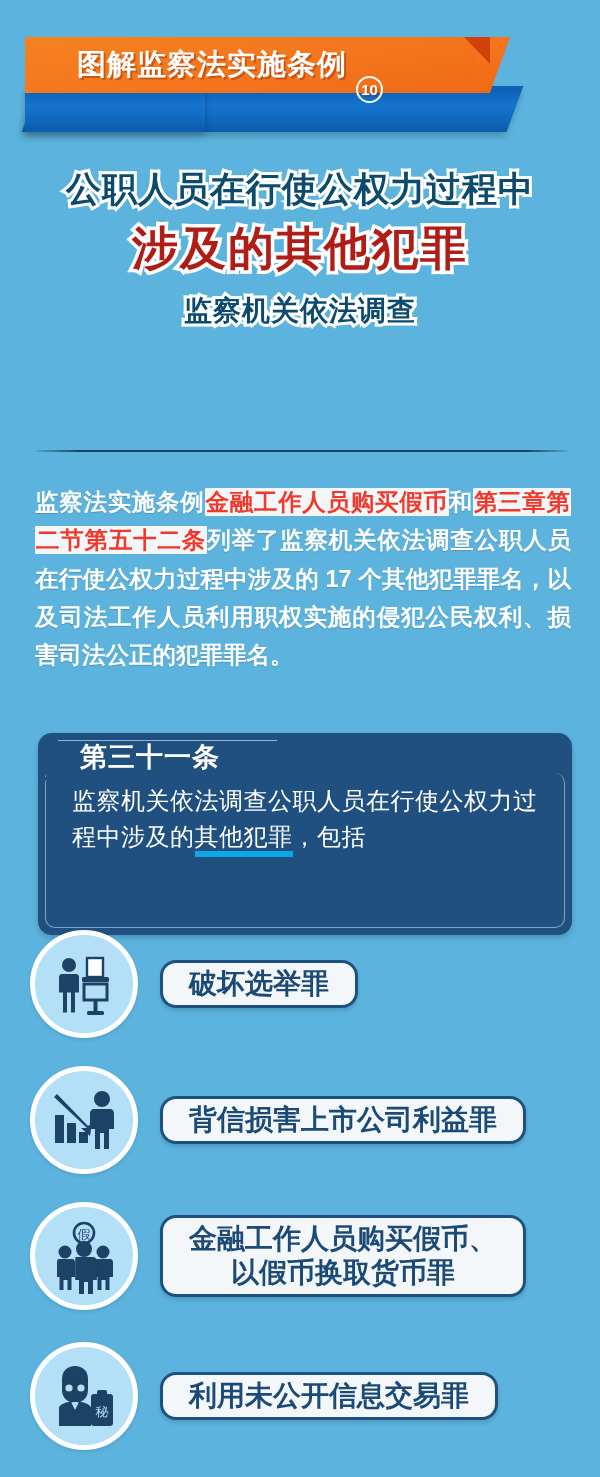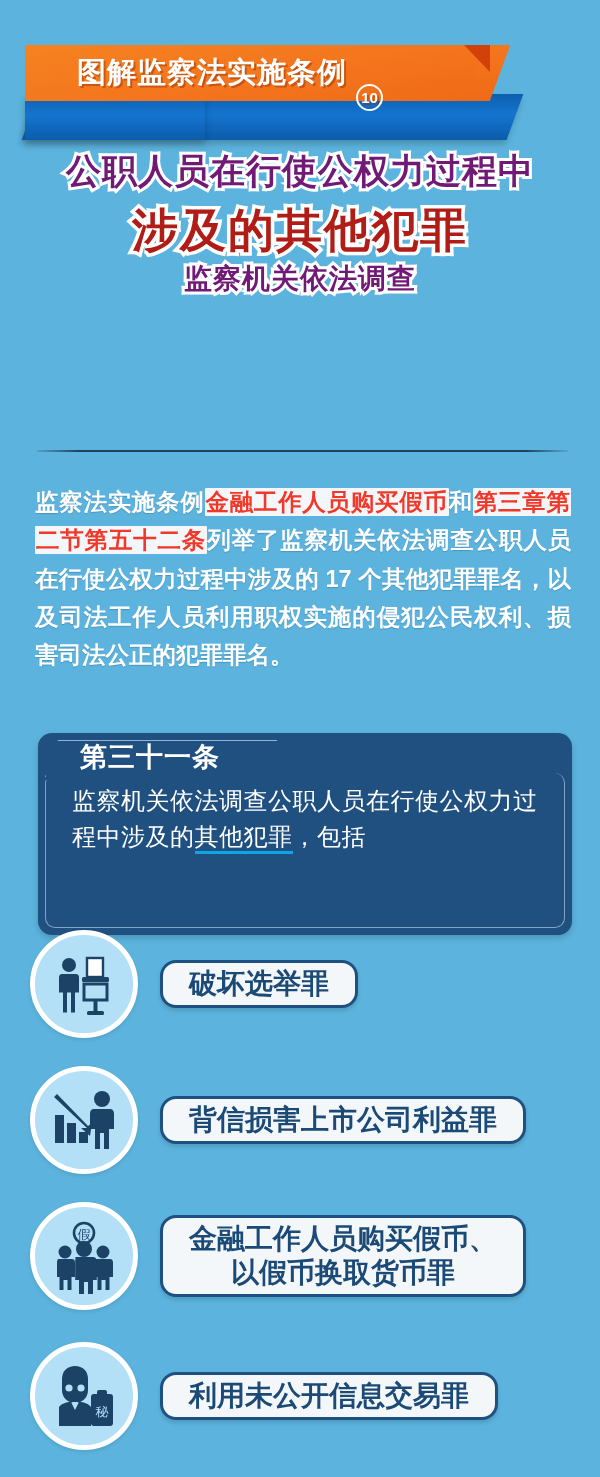--- a/index.html
+++ b/index.html
@@ -6,21 +6,21 @@
   body{
     width:600px;height:1477px;
     background:#5cb4de;
     font-family:"Liberation Sans","DejaVu Sans",sans-serif;
     overflow:hidden;
     position:relative;
   }
   .page{position:relative;width:600px;height:1477px;overflow:hidden;}
 
   
-  .banner-wrap{position:absolute;left:0;top:12px;width:600px;height:140px;}
+  .banner-wrap{position:absolute;left:0;top:4px;width:600px;height:140px;}
   .banner-blue{
     position:absolute;left:30px;top:82px;width:485px;height:46px;
     background:linear-gradient(180deg,#0d5fb0 0%,#1574cf 45%,#0c5cab 100%);
     transform:skewX(-20deg);
     box-shadow:0 4px 7px rgba(0,0,0,.22);
   }
   .banner-blue2{
     position:absolute;left:25px;top:82px;width:180px;height:46px;
     background:linear-gradient(180deg,#0d5fb0 0%,#1574cf 45%,#0c5cab 100%);
     box-shadow:0 4px 7px rgba(0,0,0,.22);
@@ -56,24 +56,25 @@
     letter-spacing:0;
     margin-top:48px;
   }
 
   
   .title{position:absolute;left:0;top:150px;width:600px;text-align:center;}
   .t-line{
     font-weight:bold;line-height:1.18;white-space:nowrap;
   }
   .t1,.t3{
-    font-size:35px;color:#701a75;
+    font-size:35px;color:#0c4a6e;
     -webkit-text-stroke:6px #ffffff;
     paint-order:stroke fill;
     letter-spacing:1px;
+    margin-top:18px;
   }
   .t2{
     font-size:46px;color:#b01d17;
     -webkit-text-stroke:7px #ffffff;
     paint-order:stroke fill;
     letter-spacing:2px;
     margin:12px 0 4px;
   }
   .t3{font-size:28px;}
 
@@ -128,21 +129,21 @@
     position:absolute;left:42px;top:6px;
     font-size:27px;font-weight:bold;color:#ffffff;line-height:37px;
     letter-spacing:1px;white-space:nowrap;
   }
   .art-text{
     position:absolute;left:34px;top:50px;right:26px;
     color:#ffffff;font-size:24px;line-height:1.5;font-weight:normal;
     letter-spacing:.5px;
   }
   .art-text .uline{
-    border-bottom:3px solid #0ea5e9;padding-bottom:1px;
+    border-bottom:6px solid #0ea5e9;padding-bottom:1px;
   }
 
   
   .crime{position:absolute;left:30px;display:flex;align-items:center;}
   .c1{top:930px;}
   .c2{top:1066px;}
   .c3{top:1202px;}
   .c4{top:1342px;}
   .ico{
     width:108px;height:108px;border-radius:50%;

